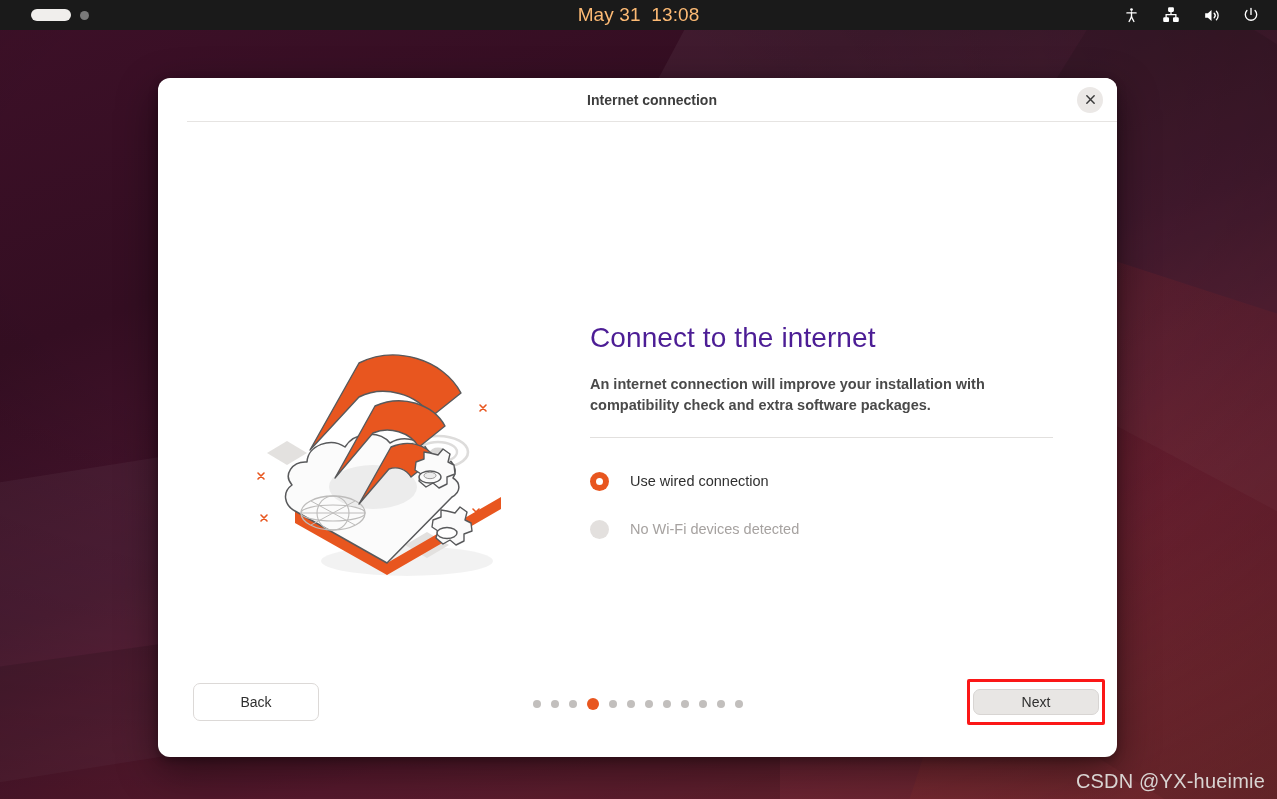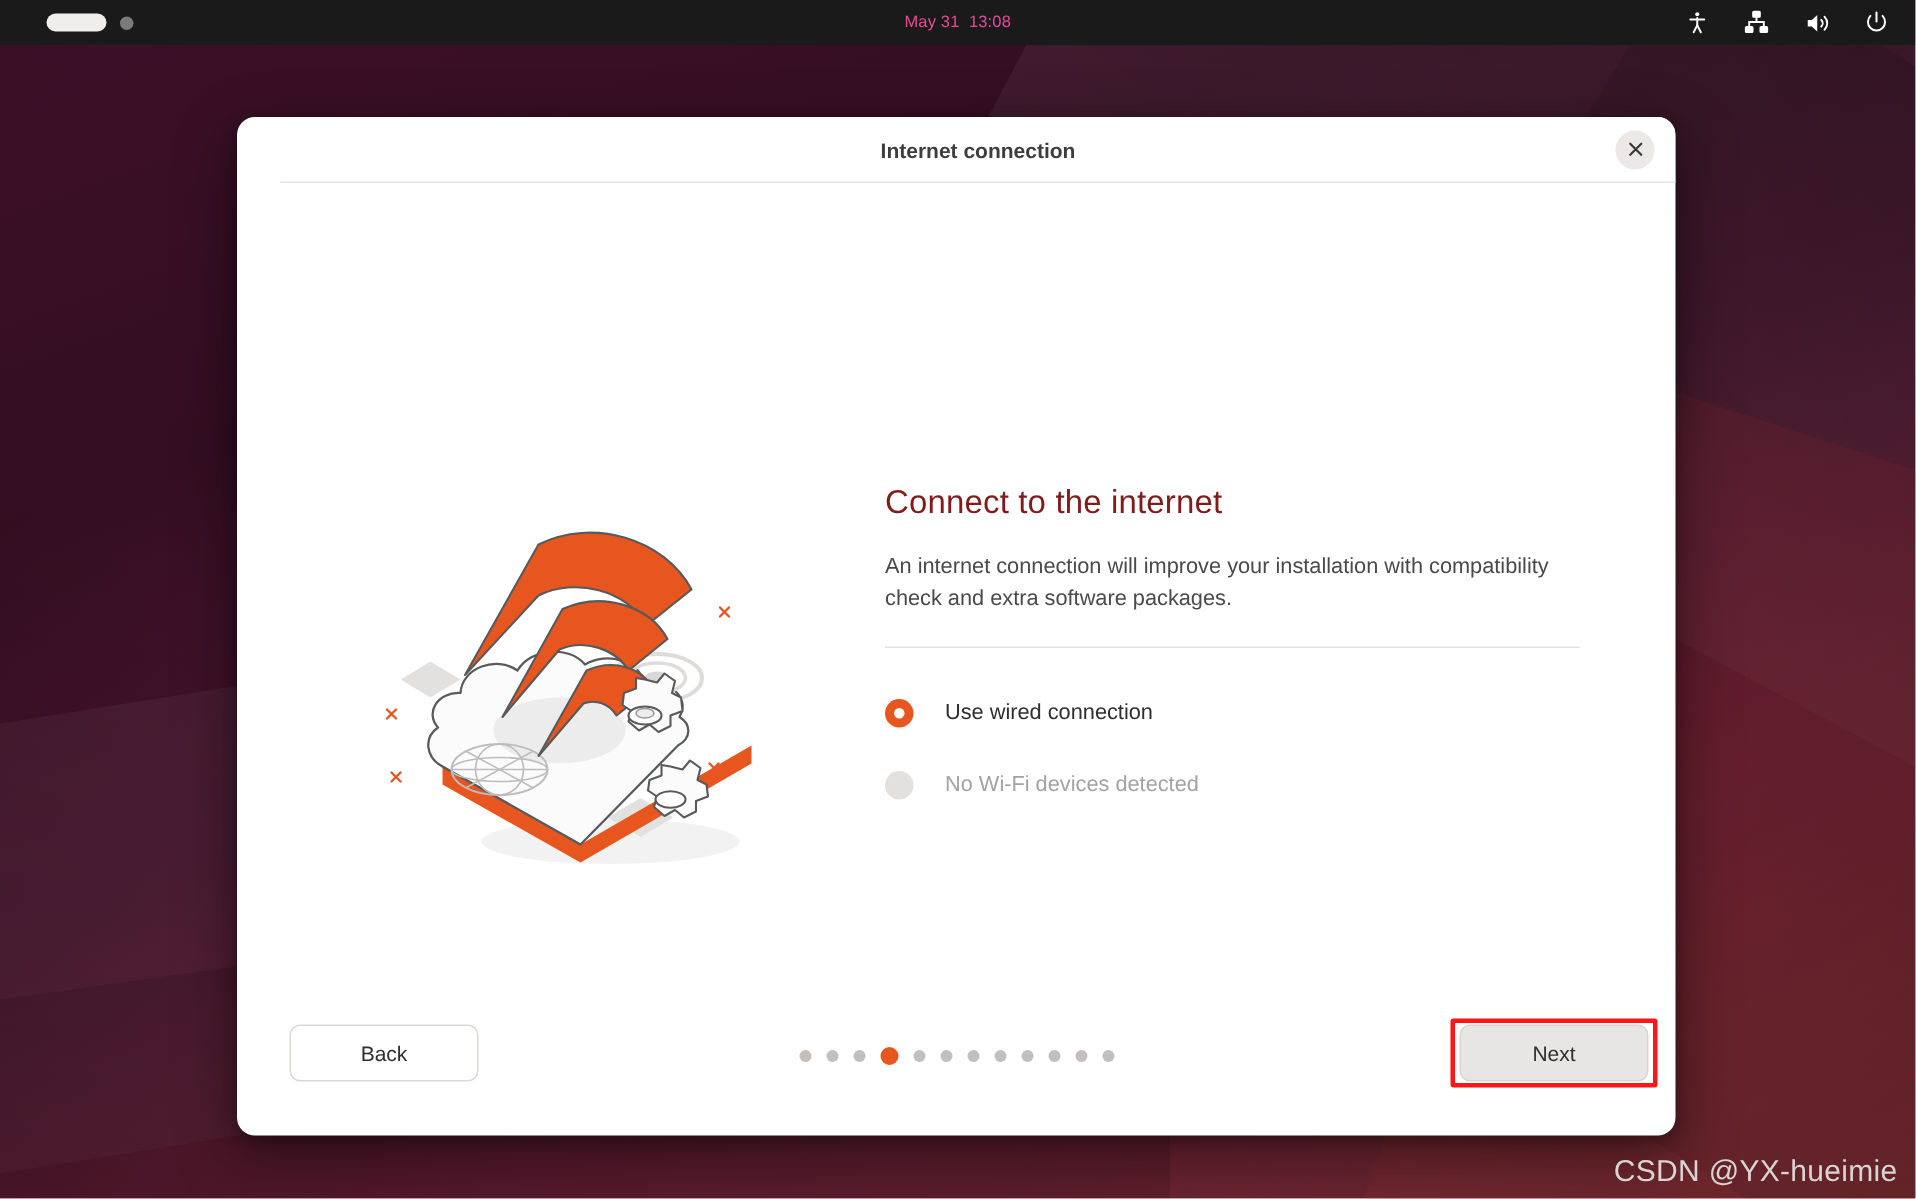--- a/index.html
+++ b/index.html
@@ -90,22 +90,22 @@
     border-radius: 50%;
     background: #7a7a7a;
   }
   #topbar-center {
     flex: 1;
     display: flex;
     justify-content: center;
     align-items: center;
   }
   #clock {
-    color: #ec4899;
-    font-size: 11px;
+    color: #fdba74;
+    font-size: 19px;
     letter-spacing: 0.1px;
     white-space: pre;
   }
   #topbar-right {
     width: 300px;
     display: flex;
     justify-content: flex-end;
     align-items: center;
     gap: 20px;
     padding-right: 16px;
@@ -171,31 +171,32 @@
     width: 280px; height: 250px;
   }
 
   
   #content {
     position: absolute;
     left: 432px; top: 200px;
     width: 465px;
   }
   #page-title {
-    font-size: 22px;
-    color: #7f1d1d;
+    font-size: 28px;
+    color: #4c1d95;
     font-weight: 400;
     letter-spacing: 0.1px;
   }
   #page-desc {
     margin-top: 20px;
     font-size: 14.5px;
     line-height: 1.45;
     color: #4a4a4a;
     max-width: 465px;
+    font-weight: bold;
   }
   #content-divider {
     margin-top: 21px;
     height: 1px;
     background: #e2e0de;
     width: 463px;
   }
 
   
   #options { margin-top: 26px; }
@@ -284,21 +285,21 @@
     position: absolute;
     right: 12px; top: 14px;
     width: 138px; height: 46px;
     border: 3px solid #fb1717;
     border-radius: 2px;
     display: flex;
     align-items: center;
     justify-content: center;
   }
   #next-button {
-    width: 126px; height: 38px;
+    width: 126px; height: 26px;
     background: #e8e6e4;
     border: 1px solid #d8d5d3;
     border-radius: 7px;
     font-size: 14px;
     color: #2f2f2f;
     font-family: "Liberation Sans", sans-serif;
     cursor: pointer;
   }
 
   

